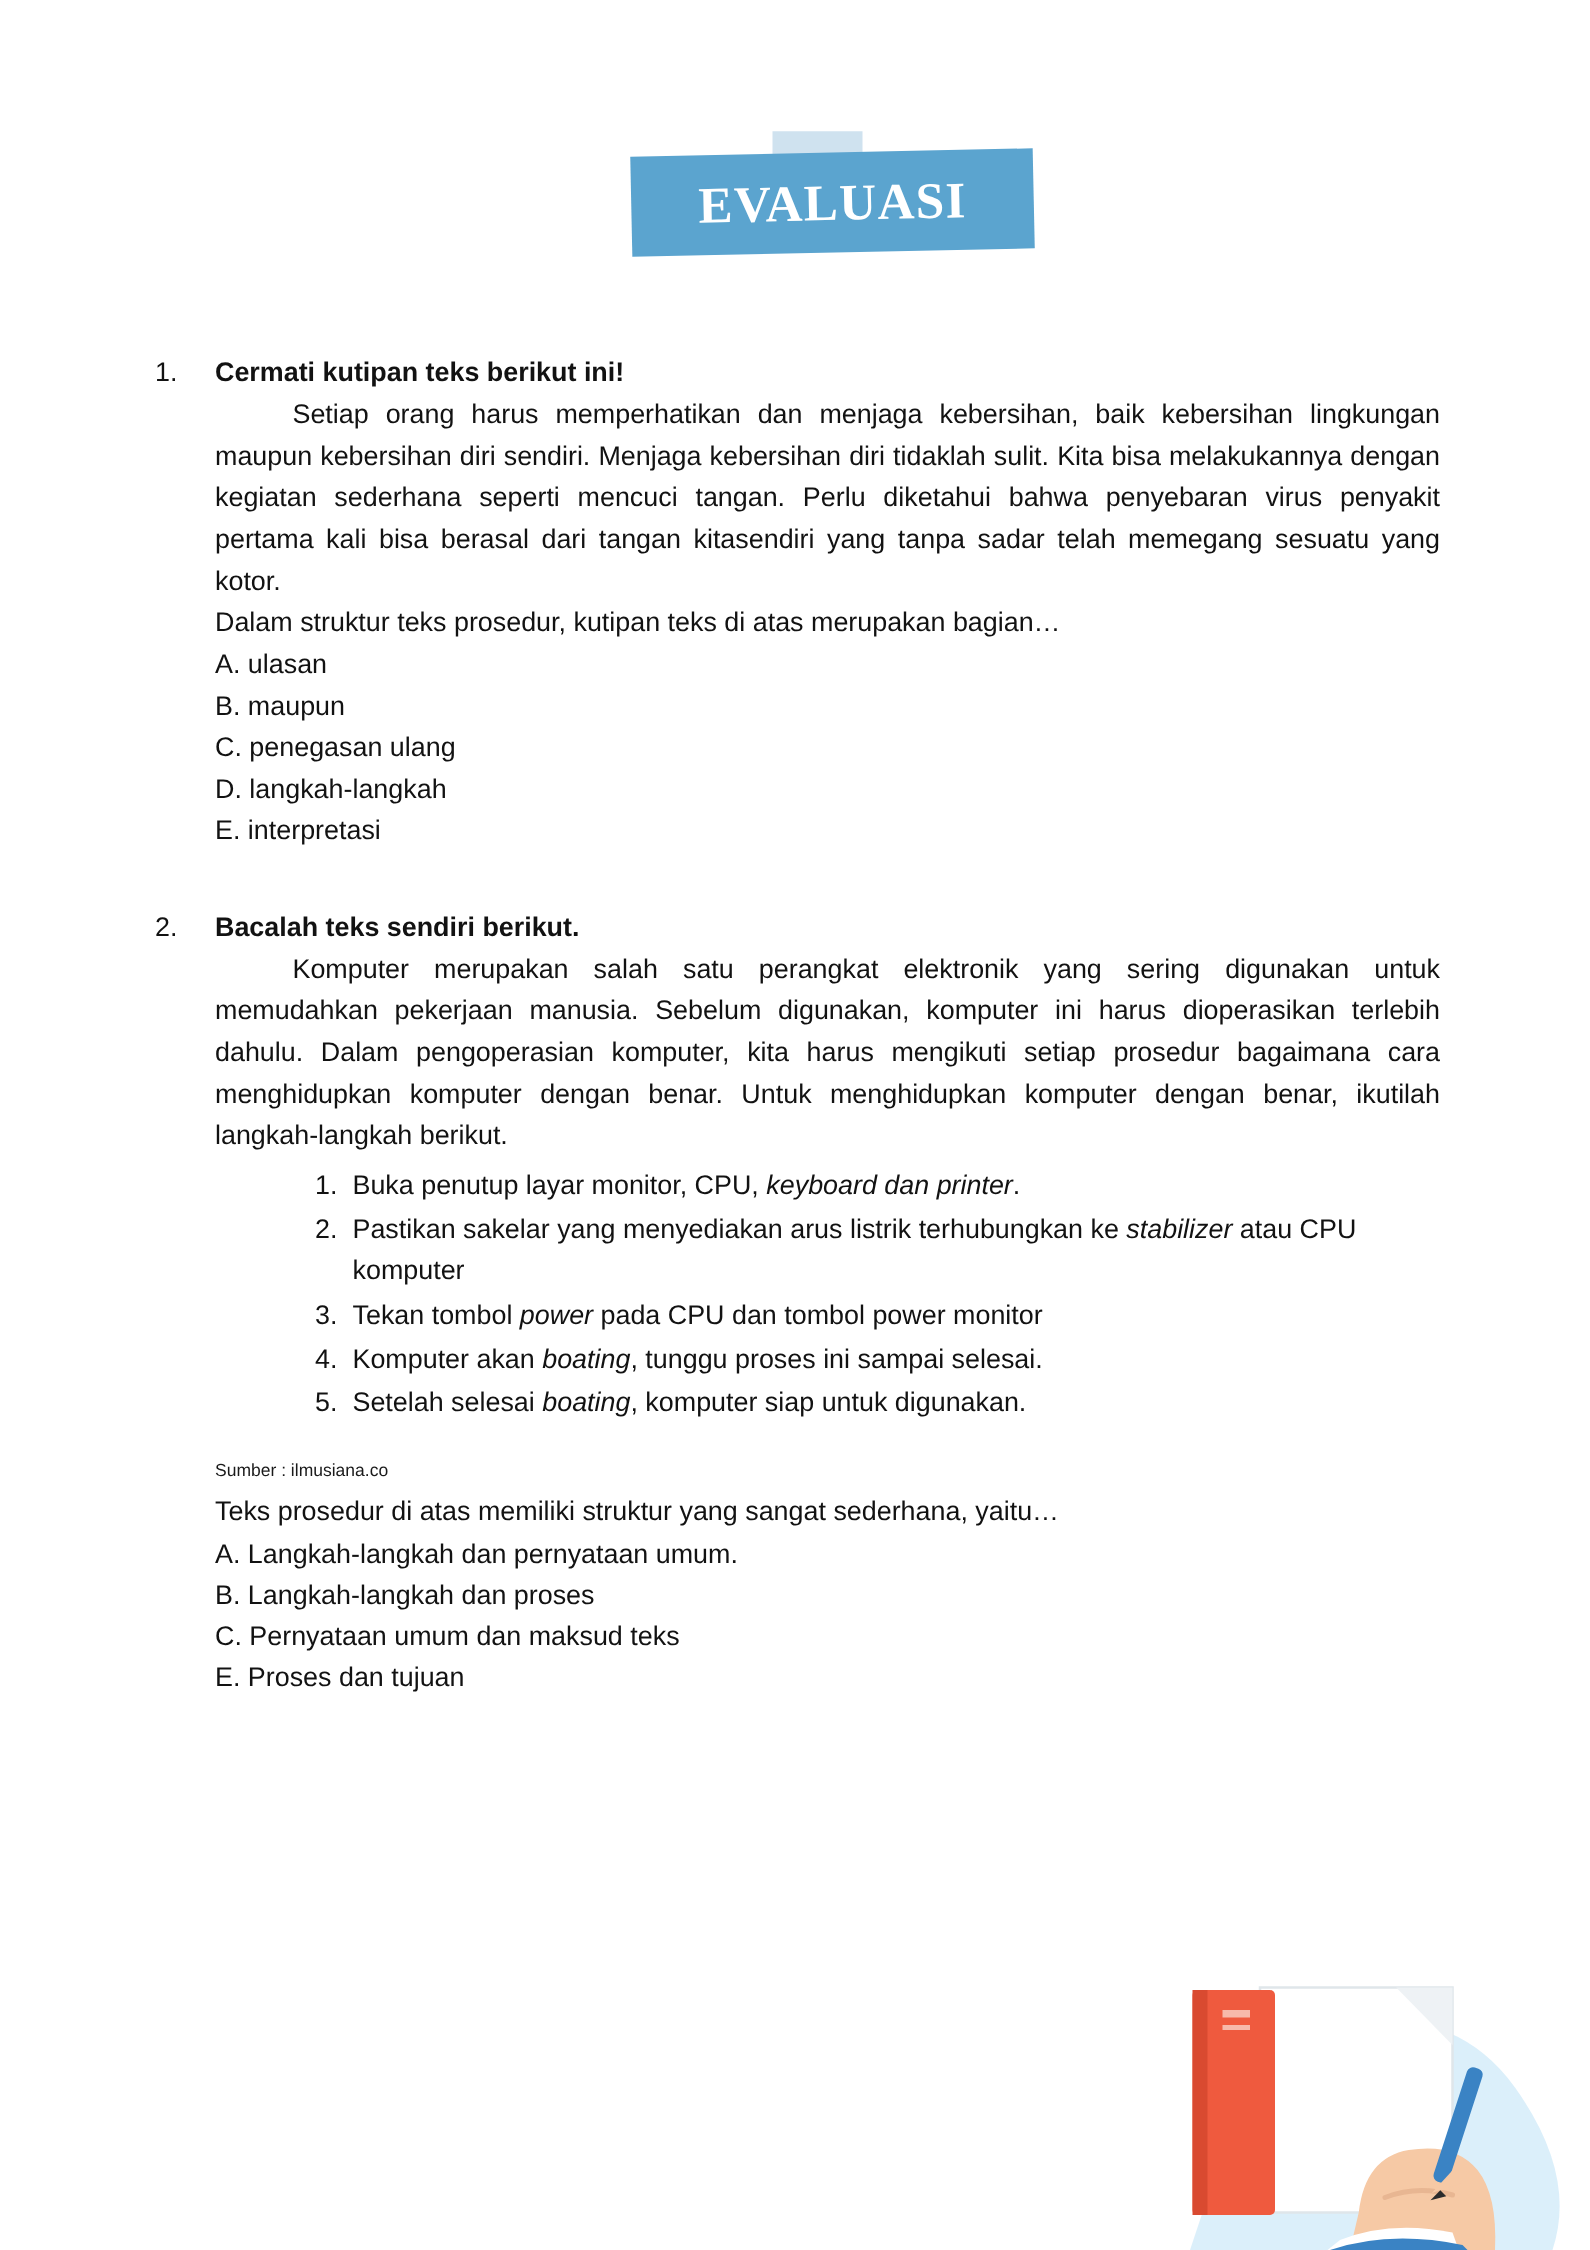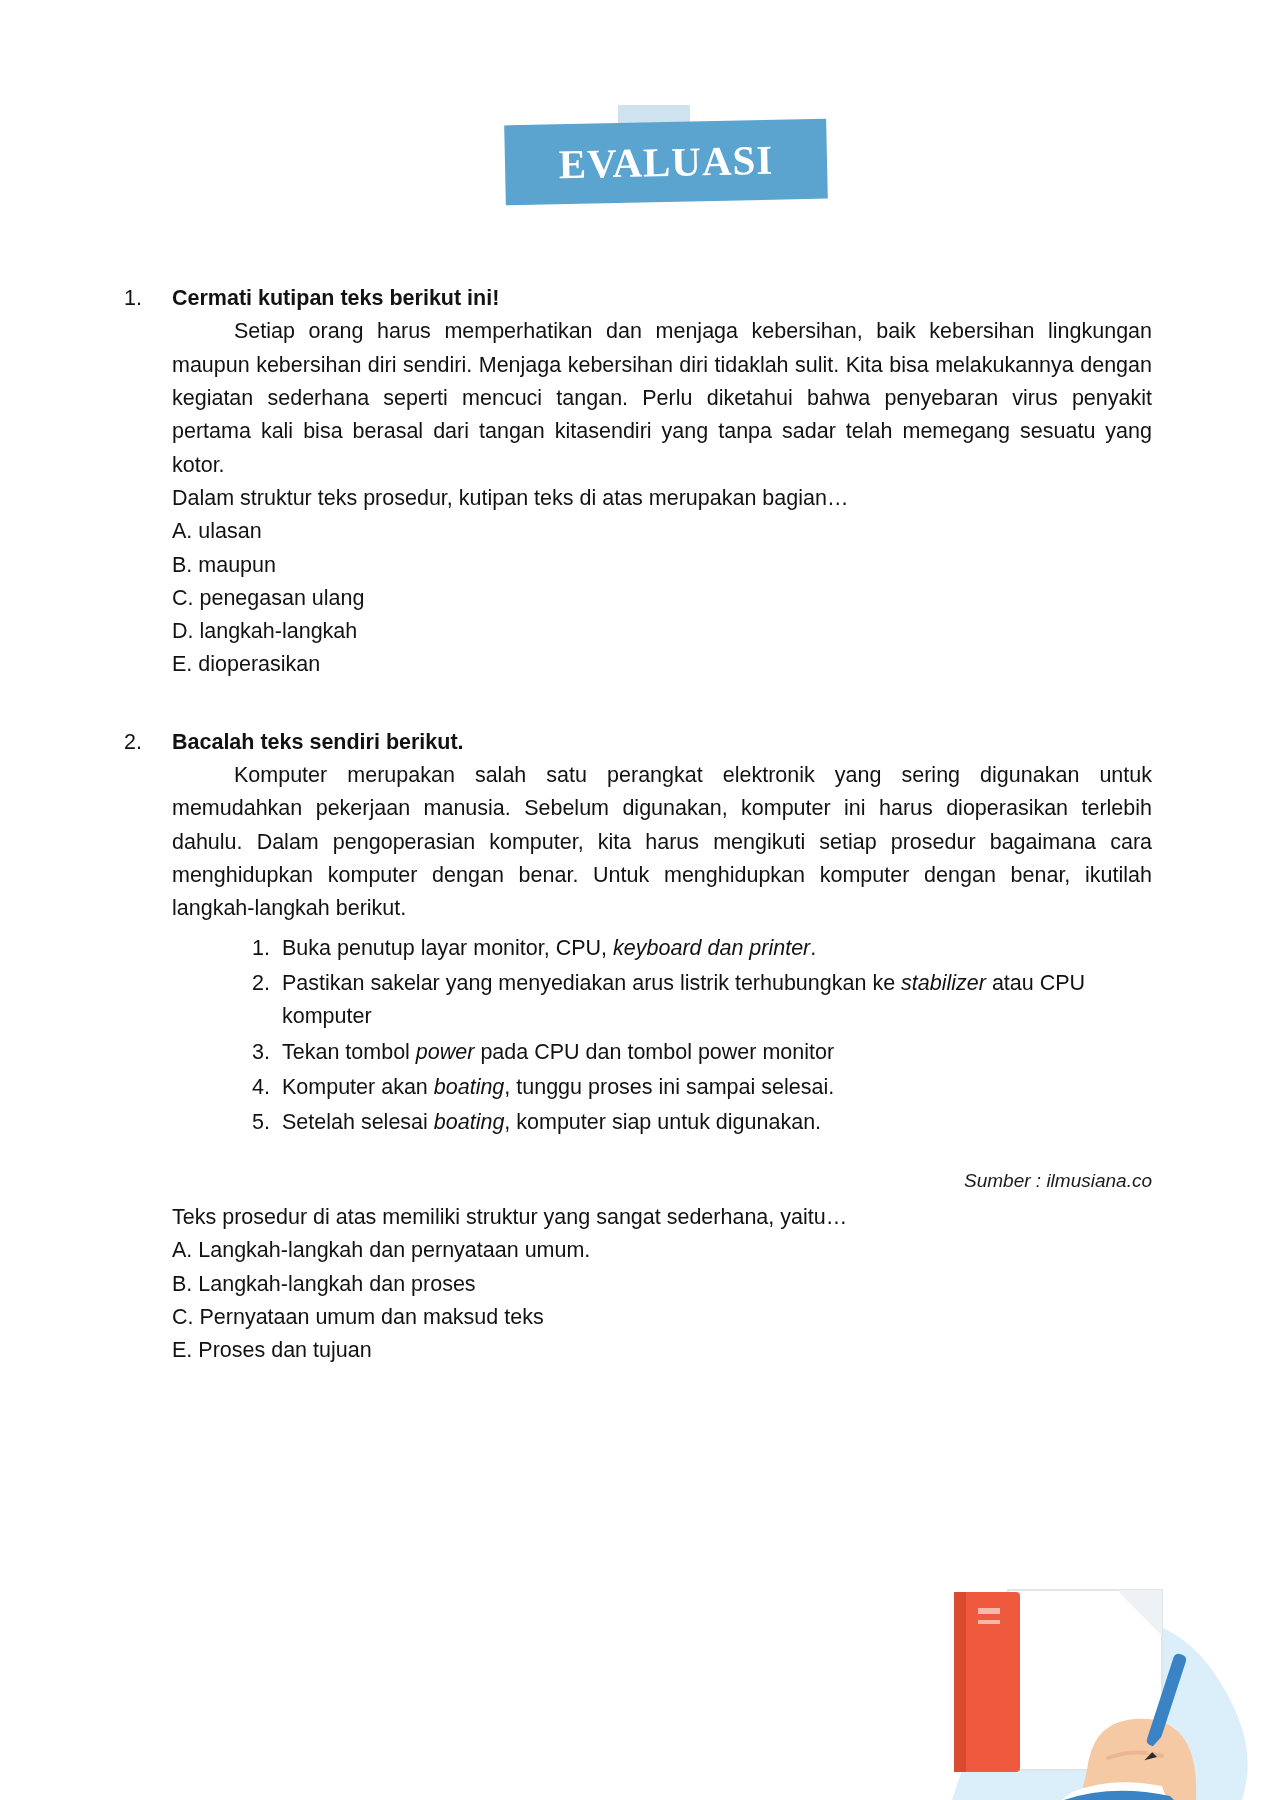--- a/index.html
+++ b/index.html
@@ -118,23 +118,22 @@
     width: 36px;
     flex: 0 0 36px;
     text-align: right;
     padding-right: 12px;
   }
   .steps li .s-txt {
     flex: 1;
   }
 
   .source {
-    text-align: right;
-    font-size: 19px;
-    font-style: italic;
+    text-align: left;
+    font-size: 14px;
     margin: 26px 0 0 0;
     color: #1a1a1a;
   }
 
   em { font-style: italic; text-align: center; }
 
   
   .page-number {
     position: absolute;
     left: 1096px;
@@ -172,21 +171,21 @@
     <div class="q-item">
       <div class="q-num">1.</div>
       <div class="q-body">
         <p class="q-lead">Cermati kutipan teks berikut ini!</p>
         <p class="para para-indent">Setiap orang harus memperhatikan dan menjaga kebersihan, baik kebersihan lingkungan maupun kebersihan diri sendiri. Menjaga kebersihan diri tidaklah sulit. Kita bisa melakukannya dengan kegiatan sederhana seperti mencuci tangan. Perlu diketahui bahwa penyebaran virus penyakit pertama kali bisa berasal dari tangan kitasendiri yang tanpa sadar telah memegang sesuatu yang kotor.</p>
         <p class="plain">Dalam struktur teks prosedur, kutipan teks di atas merupakan bagian…</p>
         <p class="opt">A. ulasan</p>
         <p class="opt">B. maupun</p>
         <p class="opt">C. penegasan ulang</p>
         <p class="opt">D. langkah-langkah</p>
-        <p class="opt">E. dioperasikan</p>
+        <p class="opt">E. interpretasi</p>
       </div>
     </div>
 
     <div class="gap-lg"></div>
 
     <div class="q-item">
       <div class="q-num">2.</div>
       <div class="q-body">
         <p class="q-lead">Bacalah teks sendiri berikut.</p>
         <p class="para para-indent">Komputer merupakan salah satu perangkat elektronik yang sering digunakan untuk memudahkan pekerjaan manusia. Sebelum digunakan, komputer ini harus dioperasikan terlebih dahulu. Dalam pengoperasian komputer, kita harus mengikuti setiap prosedur bagaimana cara menghidupkan komputer dengan benar. Untuk menghidupkan komputer dengan benar, ikutilah langkah-langkah berikut.</p>

